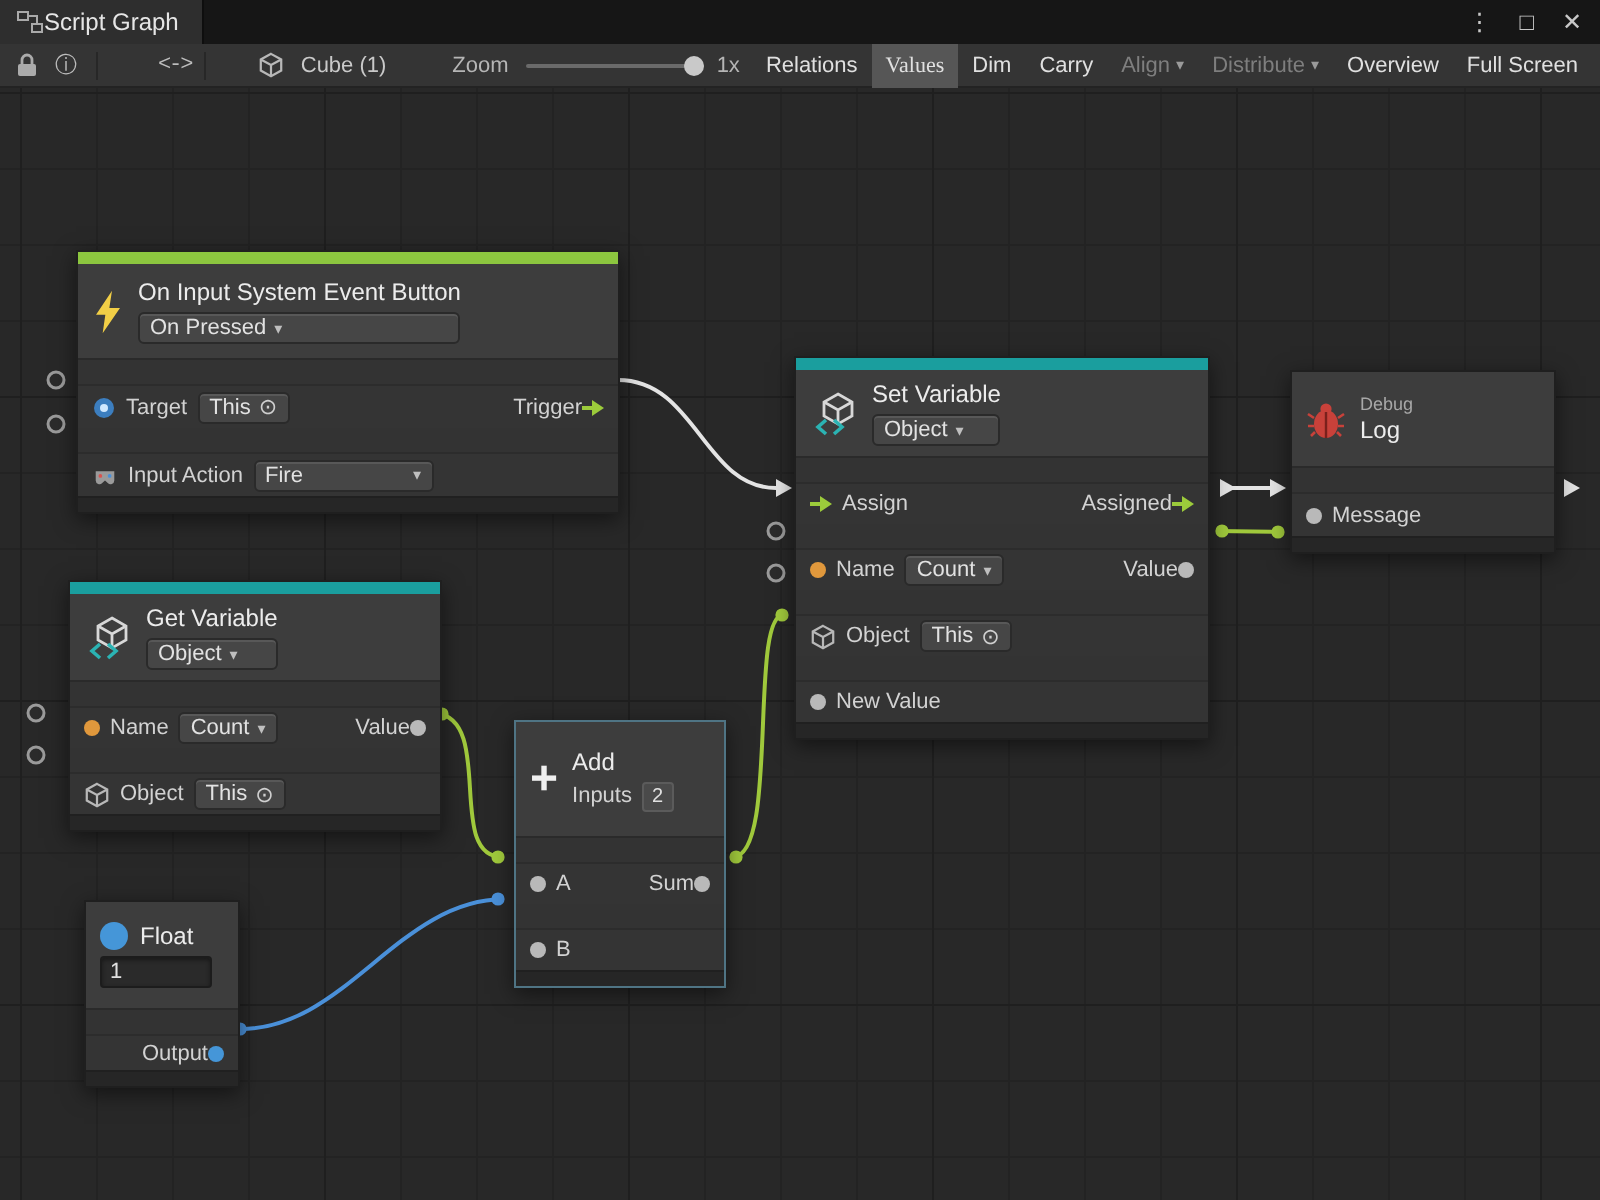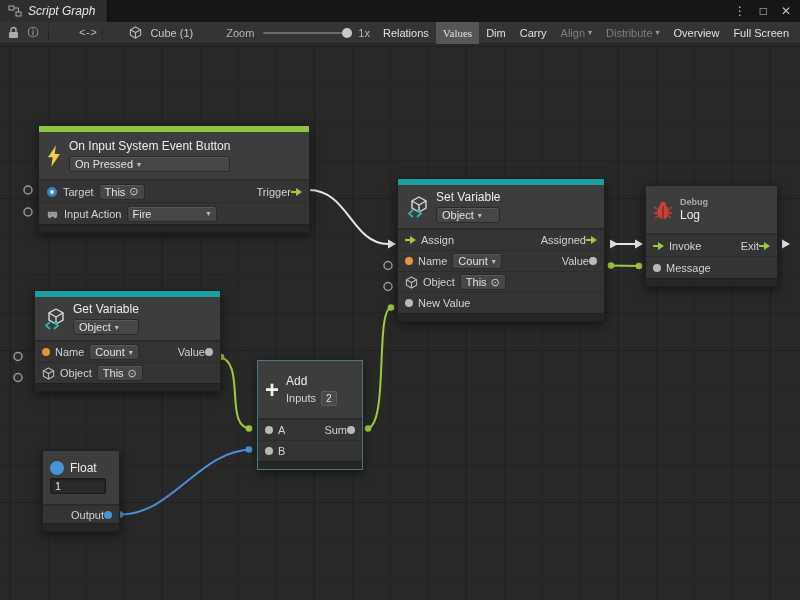--- a/index.html
+++ b/index.html
@@ -1,21 +1,21 @@
 <!DOCTYPE html>
 <html><head>
 <meta charset="utf-8">
 <style>
   * { margin:0; padding:0; box-sizing:border-box; }
   html,body { width:800px; height:600px; overflow:hidden; }
   body { position:relative; background:#282828; font-family:"Liberation Sans", sans-serif; color:#D8D8D8; }
 
   
   .titlebar { position:absolute; top:0; left:0; right:0; height:22px; background:#161616; display:flex; align-items:center; z-index:3; }
-  .tab { height:22px; background:#2E2E2E; display:flex; align-items:center; gap:6px; padding:0 12px 0 8px; border-right:1px solid #0E0E0E;font-style:italic; }
+  .tab { height:22px; background:#2E2E2E; display:flex; align-items:center; padding:0 12px 0 8px; border-right:1px solid #0E0E0E; }
   .tab-title { font-size:12px; color:#E6E6E6; }
   .win-controls { margin-left:auto; display:flex; align-items:center; gap:14px; padding-right:9px; color:#C8C8C8; font-size:12px; }
   .win-controls span { cursor:default; }
 
   
   .toolbar { position:absolute; top:22px; left:0; right:0; height:22px; background:#343434; border-bottom:1px solid #232323; display:flex; align-items:center; padding:0 4px; z-index:3; font-size:11px; }
   .tb-icon { display:flex; align-items:center; justify-content:center; width:20px; height:20px; color:#BDBDBD; }
   .tb-sep { width:1px; height:14px; background:#272727; margin:0 5px; }
   .tb-label { color:#C9C9C9; margin:0 5px; white-space:nowrap; }
   .slider { position:relative; width:92px; height:2px; background:#6A6A6A; border-radius:1px; margin:0 4px; }
@@ -38,22 +38,22 @@
     background-position:10px 2px, 10px 2px, 10px 2px, 10px 2px; }
 
   .wires { position:absolute; top:0; left:0; z-index:1; pointer-events:none; }
 
   
   .node { position:absolute; z-index:2; background:#333333; border:1px solid #1F1F1F; box-shadow:0 3px 10px rgba(0,0,0,.5); font-size:11px; }
   .accent { height:6px; }
   .nhead { background:#3D3D3D; padding:5px 7px; display:flex; align-items:center; gap:7px; border-bottom:1px solid #2A2A2A; }
   .col { display:flex; flex-direction:column; gap:3px; min-width:0; }
   .ntitle { font-size:12px; color:#ECECEC; white-space:nowrap; }
-  .subtitle { font-size:9px; color:#A8A8A8;font-weight:bold; }
-  .nrow { display:flex; align-items:center; padding:0 7px; border-top:1px solid #2C2C2C; background:#343434; }
+  .subtitle { font-size:9px; color:#A8A8A8; }
+  .nrow { display:flex; align-items:center; padding:0 7px; border-top:1px solid #2C2C2C; background:#343434;margin-top:12px; }
   .lhs { display:flex; align-items:center; gap:5px; min-width:0; }
   .rhs { margin-left:auto; display:flex; align-items:center; gap:0; }
   .plabel { color:#D2D2D2; white-space:nowrap; }
   .nfoot { height:8px; background:#262626; border-top:1px solid #202020; }
 
   .chip { height:16px; background:#464646; border:1px solid #2A2A2A; box-shadow:inset 0 1px 0 #585858; border-radius:3px; padding:0 5px; font-size:11px; color:#E2E2E2; display:inline-flex; align-items:center; gap:4px; white-space:nowrap; }
   .chip .arw { font-size:8px; color:#BFBFBF; }
   .chip .odot { font-size:11px; color:#CFCFCF; }
   .chip.wide { min-width:90px; justify-content:space-between; }
 
@@ -297,36 +297,20 @@
       <ellipse cx="10" cy="12" rx="6" ry="7" fill="#C8413A"></ellipse>
       <line x1="10" y1="6" x2="10" y2="19" stroke="#7A201C" stroke-width="1.2"></line>
     </svg>
     <div class="col" style="gap:1px">
       <span class="subtitle">Debug</span>
       <span class="ntitle">Log</span>
     </div>
   </div>
   <div class="nrow" style="height:22px">
     <div class="lhs">
-      <span class="flow">
-          <i></i>
-          <b></b>
-        </span>
-      <span class="plabel">Invoke</span>
-    </div>
-    <div class="rhs">
-      <span class="plabel">Exit</span>
-      <span class="flow">
-          <i></i>
-          <b></b>
-        </span>
-    </div>
-  </div>
-  <div class="nrow" style="height:22px">
-    <div class="lhs">
       <span class="dot"></span>
       <span class="plabel">Message</span>
     </div>
   </div>
   <div class="nfoot"></div>
 </div>
 
 <div class="node" id="node-getvar" style="left:34px; top:290px; width:187px;">
   <div class="accent" style="background:#1A9E9E"></div>
   <div class="nhead" style="height:44px">

